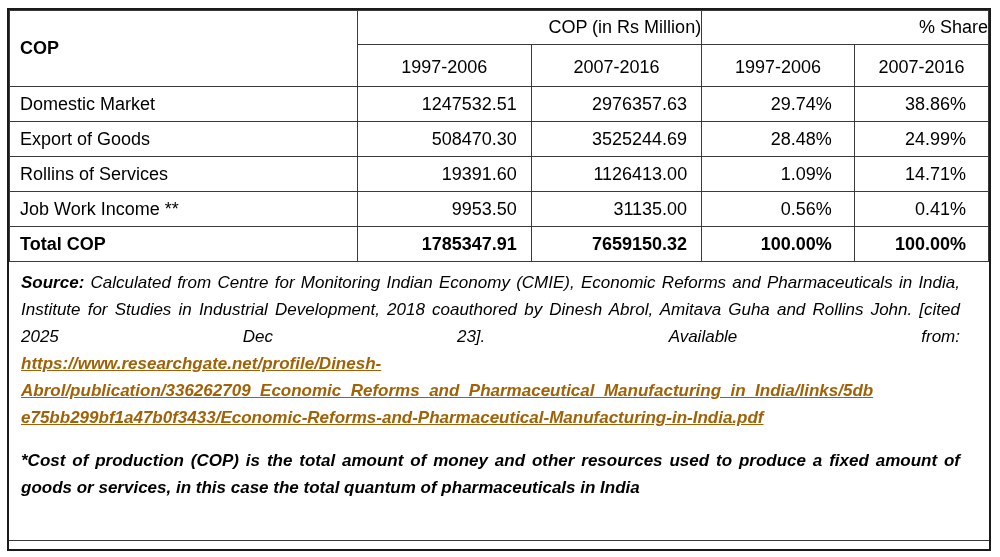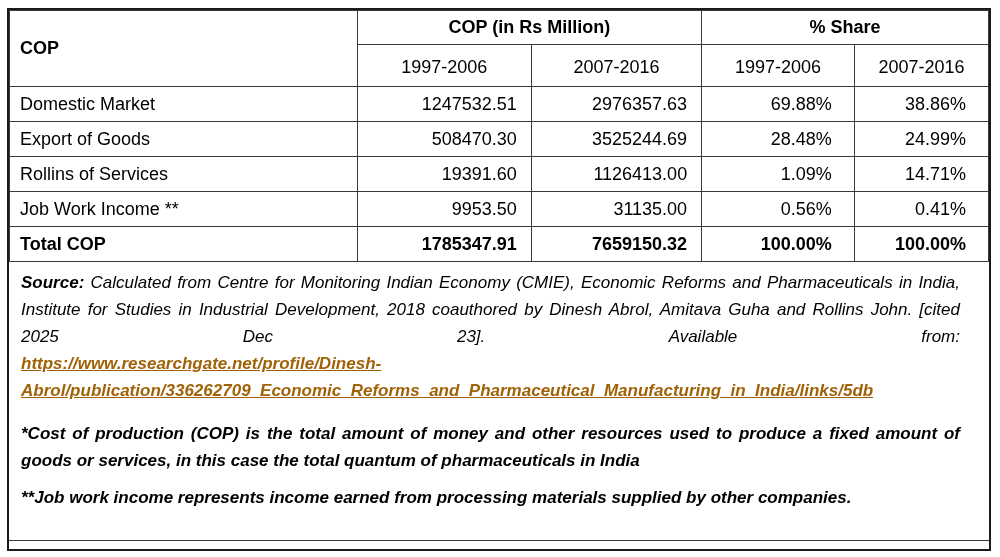--- a/index.html
+++ b/index.html
@@ -38,21 +38,21 @@
     white-space: nowrap;
   }
   .cop-table tr.group-row   { height: 34px; }
   .cop-table tr.sub-row     { height: 42px; }
   .cop-table tbody tr       { height: 35px; }
   th.corner {
     text-align: left;
     padding-left: 10px;
     font-weight: bold;
   }
-  th.group { text-align: center; font-weight: bold; }
+  th.group { text-align: right; font-weight: normal; }
   th.sub   { text-align: center; font-weight: normal; padding-top: 4px; }
   td.label { text-align: left; padding-left: 10px; font-weight: normal; }
   td.num   { text-align: right; padding-right: 14px; font-weight: normal; }
   td.pct   { text-align: right; padding-right: 22px; font-weight: normal;
              vertical-align: bottom; padding-bottom: 6px; }
   tr.total td { font-weight: bold; }
   
   .notes {
     flex: 1;
     padding: 5px 29px 0 12px;
@@ -106,21 +106,21 @@
         <th class="sub">2007-2016</th>
         <th class="sub">1997-2006</th>
         <th class="sub">2007-2016</th>
       </tr>
     </thead>
     <tbody>
       <tr>
         <td class="label">Domestic Market</td>
         <td class="num">1247532.51</td>
         <td class="num">2976357.63</td>
-        <td class="pct">69.88%</td>
+        <td class="pct">29.74%</td>
         <td class="pct">38.86%</td>
       </tr>
       <tr>
         <td class="label">Export of Goods</td>
         <td class="num">508470.30</td>
         <td class="num">3525244.69</td>
         <td class="pct">28.48%</td>
         <td class="pct">24.99%</td>
       </tr>
       <tr>
@@ -145,20 +145,20 @@
         <td class="pct">100.00%</td>
       </tr>
     </tbody>
   </table>
 
   <div class="notes">
     <p class="source"><span class="source-label">Source:</span> <span>Calculated from Centre for Monitoring Indian Economy (CMIE), Economic Reforms and Pharmaceuticals in India, Institute for Studies in Industrial Development, 2018 coauthored by Dinesh Abrol, Amitava Guha and Rollins John. [cited 2025 Dec 23]. Available from:</span></p>
     <a class="url" href="#">
         <span class="url-line">https://www.researchgate.net/profile/Dinesh-</span>
         <span class="url-line">Abrol/publication/336262709_Economic_Reforms_and_Pharmaceutical_Manufacturing_in_India/links/5db</span>
+        <span class="url-line">e75bb299bf1a47b0f3433/Economic-Reforms-and-Pharmaceutical-Manufacturing-in-India.pdf</span>
       </a>
     <p class="fn1">*Cost of production (COP) is the total amount of money and other resources used to produce a fixed amount of goods or services, in this case the total quantum of pharmaceuticals in India</p>
-    <p class="fn2">**Job work income represents income earned from processing materials supplied by other companies.</p>
   </div>
 
   <div class="empty-strip"></div>
 
 </div>
 
 </body></html>

